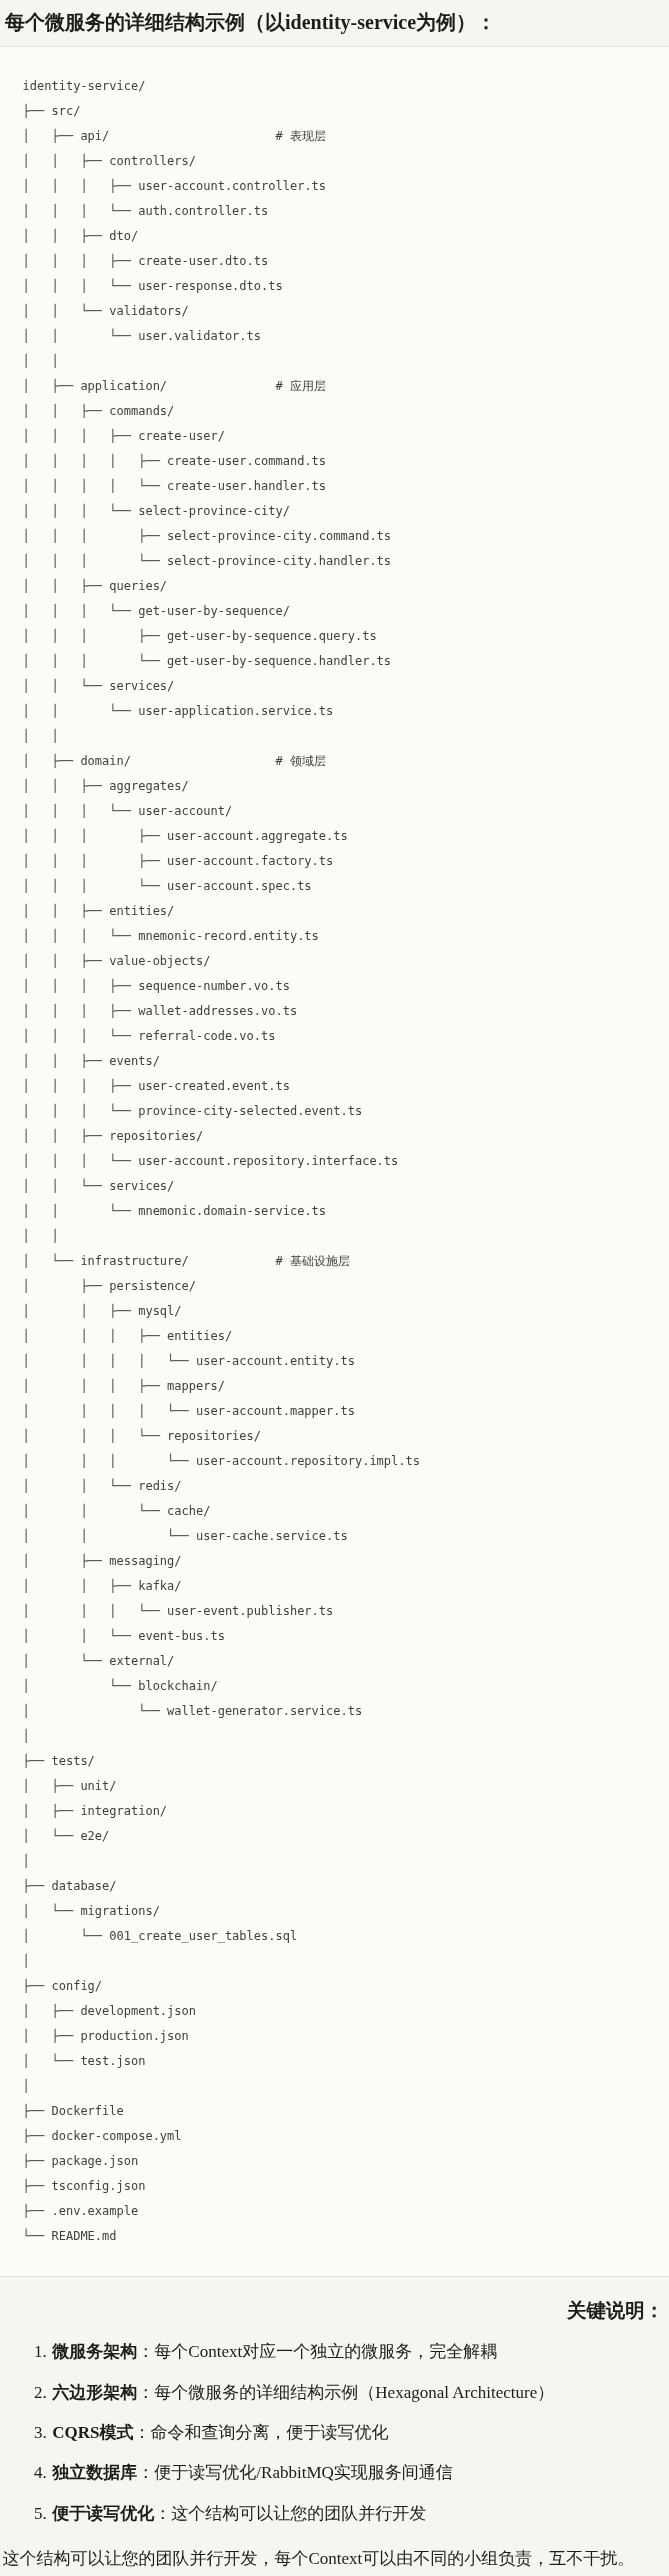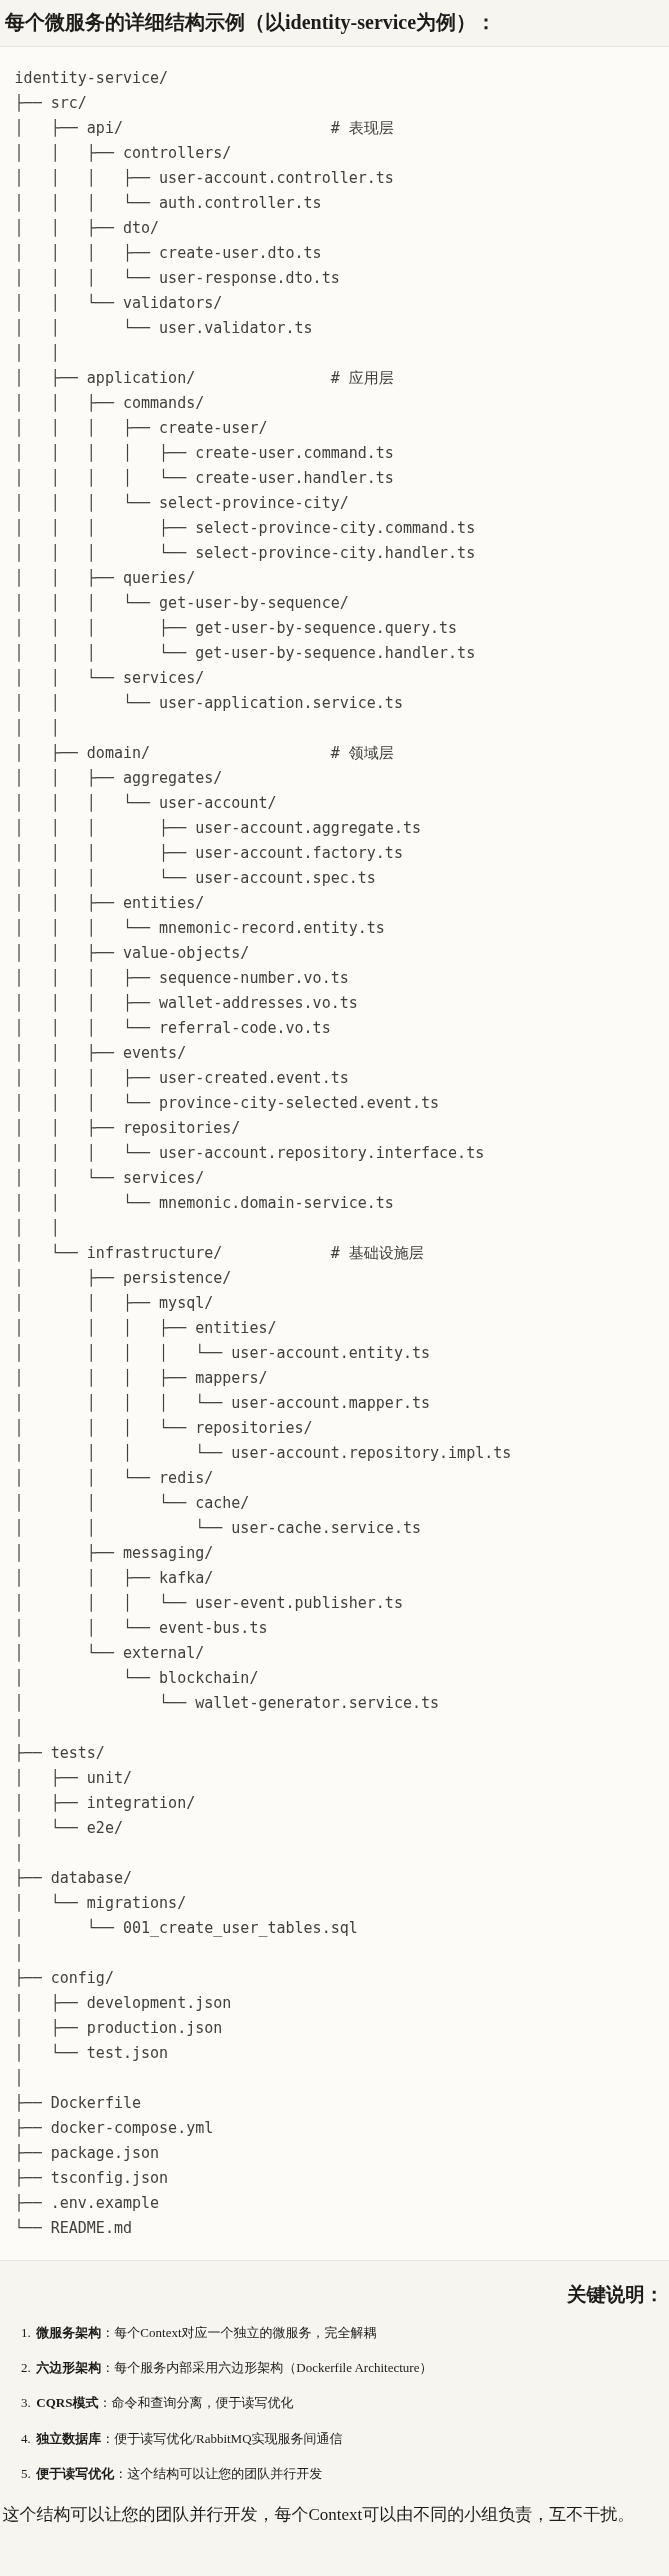--- a/index.html
+++ b/index.html
@@ -18,40 +18,40 @@
     padding: 0 5px;
   }
   .codeblock {
     background: #fcfbf8;
     border-top: 0.6px solid #e7e4dc;
     border-bottom: 0.6px solid #e7e4dc;
     padding: 15px 0 15px 10.6px;
     overflow: hidden;
   }
   .tree {
-    margin: 4px;
+    margin: 12px;
     font-family: "DejaVu Sans Mono", "Liberation Mono", monospace;
-    font-size: 15px;
+    font-size: 12px;
     line-height: 25px;
     color: #41403c;
     white-space: pre;
     tab-size: 4;
   }
   .notes-heading {
     font-size: 19.4px;
     font-weight: 700;
     margin: 20px 0 16.3px 0;
     padding: 0 5px;
     text-align: right;
   }
   .notes {
     list-style: none;
-    margin: 4px;
+    margin: 17px;
     padding: 0 17px;
-    font-size: 13px;
+    font-size: 17px;
   }
   .note {
     margin: 0 0 17.5px 0;
     line-height: 1.35;
   }
   .note .num { margin-right: 5.6px; }
   .note .label { font-weight: 700; }
   .closing {
     font-size: 17px;
     line-height: 1.4;
@@ -153,21 +153,21 @@
 ├── package.json
 ├── tsconfig.json
 ├── .env.example
 └── README.md</pre>
   </div>
 
   <h3 class="notes-heading">关键说明：</h3>
 
   <ol class="notes">
     <li class="note"><span class="num">1.</span><span class="label">微服务架构</span><span class="sep">：</span><span class="text">每个Context对应一个独立的微服务，完全解耦</span></li>
-    <li class="note"><span class="num">2.</span><span class="label">六边形架构</span><span class="sep">：</span><span class="text">每个服务内部采用六边形架构（Dockerfile Architecture）</span></li>
+    <li class="note"><span class="num">2.</span><span class="label">六边形架构</span><span class="sep">：</span><span class="text">每个微服务的详细结构示例（Hexagonal Architecture）</span></li>
     <li class="note"><span class="num">3.</span><span class="label">CQRS模式</span><span class="sep">：</span><span class="text">命令和查询分离，便于读写优化</span></li>
     <li class="note"><span class="num">4.</span><span class="label">独立数据库</span><span class="sep">：</span><span class="text">便于读写优化/RabbitMQ实现服务间通信</span></li>
     <li class="note"><span class="num">5.</span><span class="label">便于读写优化</span><span class="sep">：</span><span class="text">这个结构可以让您的团队并行开发</span></li>
   </ol>
 
   <p class="closing">这个结构可以让您的团队并行开发，每个Context可以由不同的小组负责，互不干扰。</p>
 
 </div>
 
 

